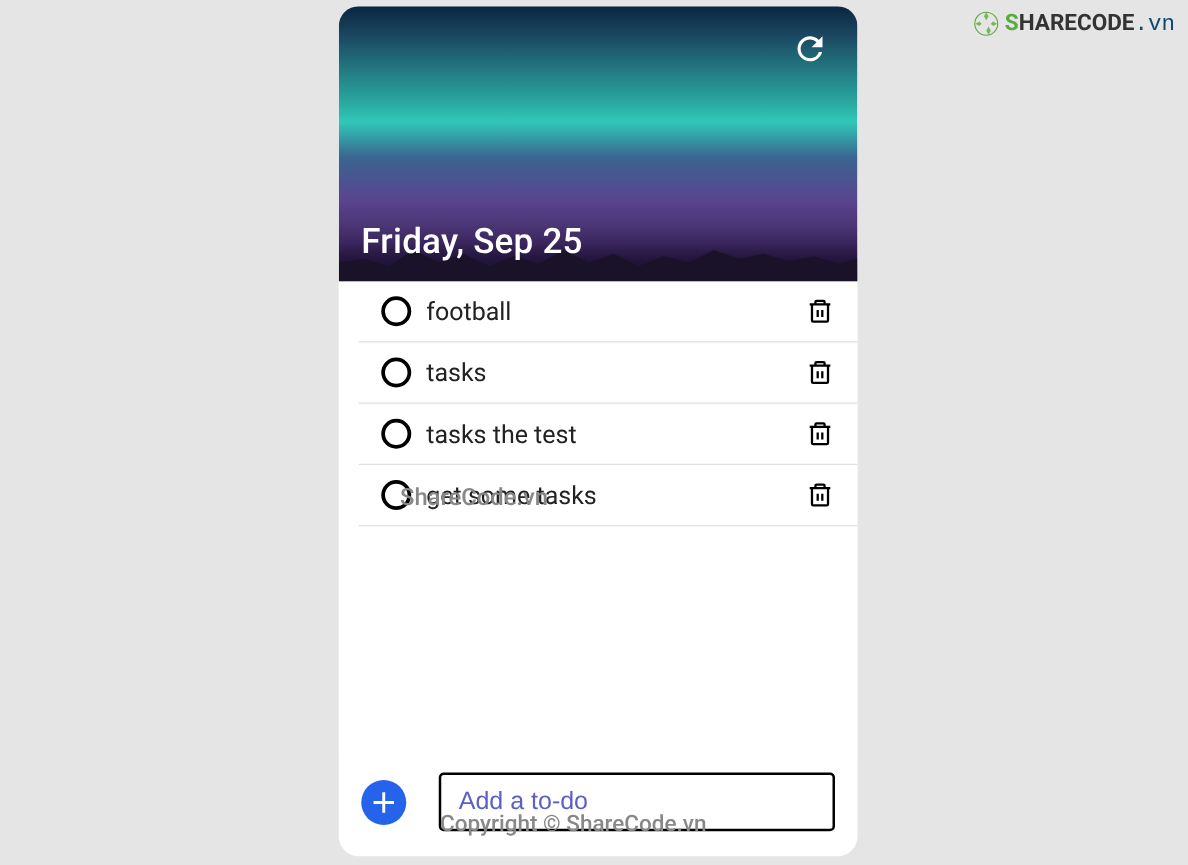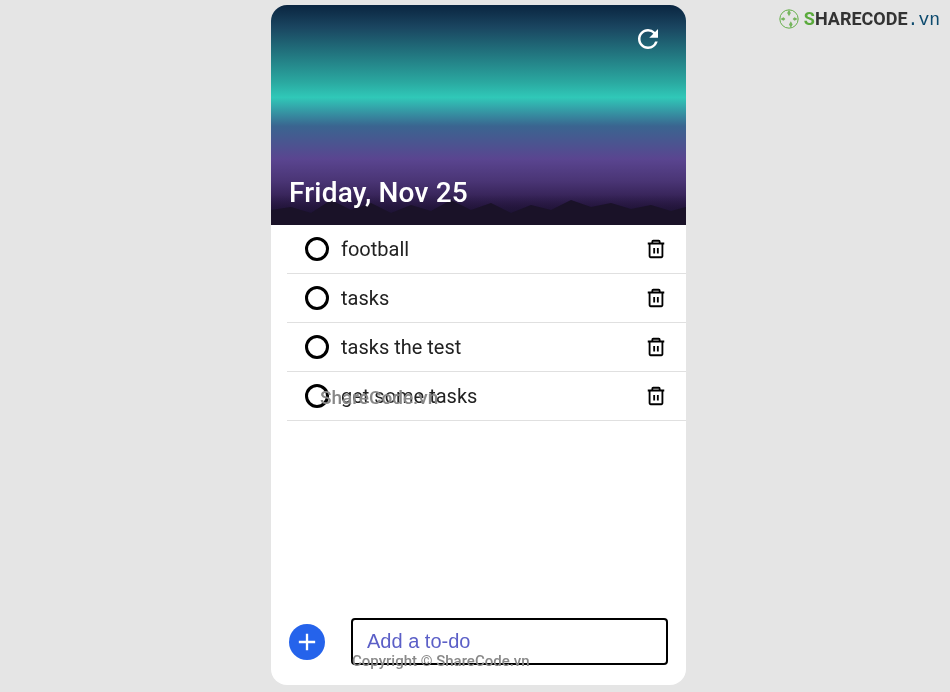--- a/index.html
+++ b/index.html
@@ -192,21 +192,21 @@
       font-weight: 500;
       z-index: 10;
       pointer-events: none;
     }
     
     .watermark-bottom {
       position: absolute;
       bottom: 22px;
       left: 352px;
       color: #888;
-      font-size: 15px;
+      font-size: 18px;
       font-weight: 500;
       z-index: 10;
       pointer-events: none;
     }
   </style>
 </head>
 <body>
 
 <div class="watermark-logo">
   <svg width="22" height="22" viewBox="0 0 24 24">
@@ -222,21 +222,21 @@
 
   <div class="header">
     <svg class="silhouette" viewBox="0 0 415 40" preserveAspectRatio="none">
       <path fill="#1a1228" d="M0,40 L0,25 L20,22 L40,28 L60,15 L80,25 L100,18 L120,28 L140,20 L160,26 L180,15 L200,25 L220,18 L240,28 L260,20 L280,25 L300,15 L320,22 L340,18 L360,24 L380,20 L400,26 L415,22 L415,40 Z"></path>
     </svg>
     <div class="refresh-btn">
       <svg width="30" height="30" viewBox="0 0 24 24">
         <path fill="#fff" d="M17.65 6.35A7.958 7.958 0 0012 4c-4.42 0-7.99 3.58-7.99 8s3.57 8 7.99 8c3.73 0 6.84-2.55 7.73-6h-2.08A5.99 5.99 0 0112 18c-3.31 0-6-2.69-6-6s2.69-6 6-6c1.66 0 3.14.69 4.22 1.78L13 11h7V4l-2.35 2.35z"></path>
       </svg>
     </div>
-    <div class="date-label">Friday, Nov 25</div>
+    <div class="date-label">Friday, Sep 25</div>
   </div>
 
   <div class="todo-list">
 
     <div class="todo-item">
       <div class="checkbox"></div>
       <div class="todo-text">football</div>
       <div class="delete-btn">
         <svg width="22" height="22" viewBox="0 0 24 24">
           <path fill="none" stroke="#000" stroke-width="2" d="M3 6h18M8 6V4a1 1 0 011-1h6a1 1 0 011 1v2m3 0v14a1 1 0 01-1 1H6a1 1 0 01-1-1V6h14zM10 11v6M14 11v6"></path>

